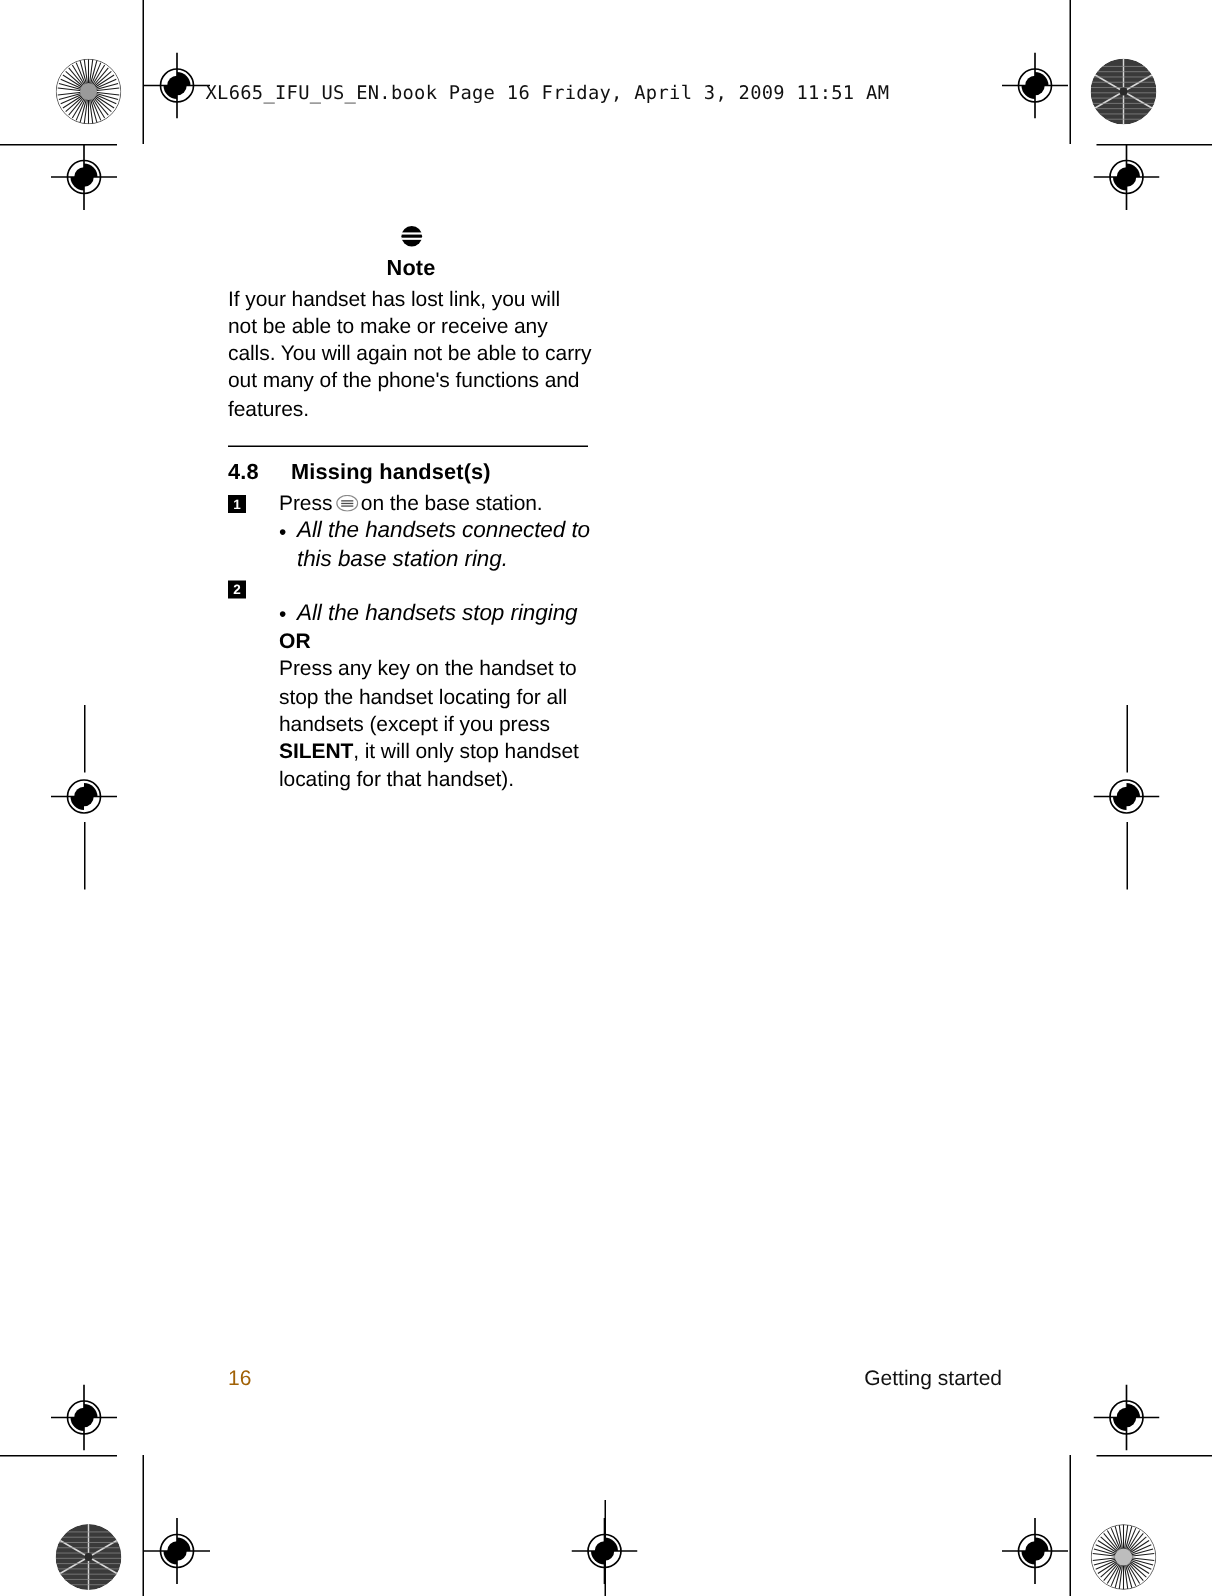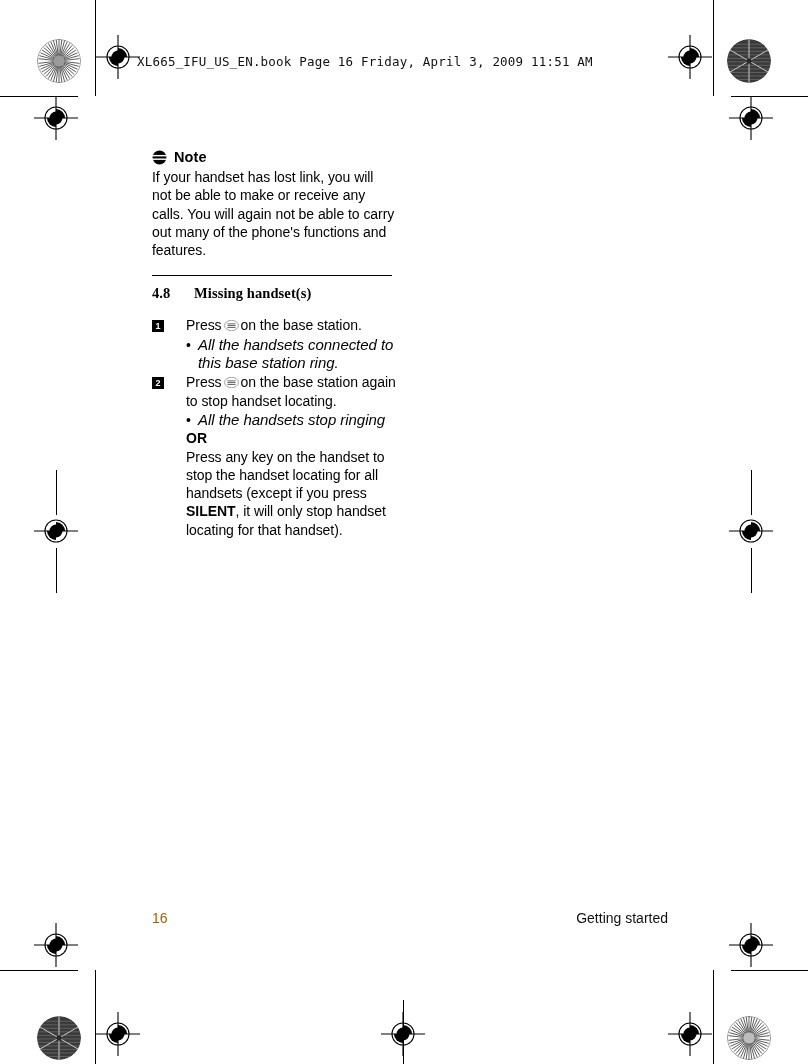--- a/index.html
+++ b/index.html
@@ -62,20 +62,21 @@
     width: 244px;
   }
 
   .note-block { margin: 0 0 0 0; }
 
   .note-head {
     display: flex;
     align-items: center;
     gap: 7px;
     margin-bottom: 3px;
+    flex-direction: column;
   }
   .note-icon { width: 15px; height: 15px; display: block; flex: 0 0 auto; }
   .note-title {
     font-size: 14.5px;
     font-weight: bold;
     letter-spacing: 0.1px;
     line-height: 1;
   }
 
   .body-text {
@@ -88,25 +89,24 @@
   .rule {
     border: 0;
     border-top: 1px solid #000000;
     margin: 16px 0 0 0;
     width: 240px;
   }
 
   .section-head {
     display: flex;
     margin-top: 9px;
-    margin-bottom: 14px;
+    margin-bottom: 3px;
     font-size: 14.5px;
     font-weight: bold;
     letter-spacing: 0.1px;
-    font-family: Liberation Serif, serif;
   }
   .section-num { width: 42px; flex: 0 0 auto; }
   .section-title { flex: 1 1 auto; }
 
   
   .step {
     display: flex;
     align-items: flex-start;
     margin-top: 1px;
   }
@@ -521,26 +521,20 @@
           <rect x="6" y="12" width="14" height="1.5" fill="#4a4a4a"></rect>
         </svg></span><span>on the base station.</span></span>
   </div>
   <div class="sub-bullet">
     <span class="sub-dot">•</span>
     <span class="sub-text">All the handsets connected to this base station ring.</span>
   </div>
 
   <div class="step">
     <span class="step-num">2</span>
-    <span class="step-body"><span>Press</span><span class="key-icon"><svg width="15" height="11" viewBox="0 0 26 19">
-          <ellipse cx="13" cy="9.5" rx="12" ry="9" fill="none" stroke="#8a8a8a" stroke-width="1.4"></ellipse>
-          <rect x="6" y="6" width="14" height="1.5" fill="#4a4a4a"></rect>
-          <rect x="6" y="9" width="14" height="1.5" fill="#4a4a4a"></rect>
-          <rect x="6" y="12" width="14" height="1.5" fill="#4a4a4a"></rect>
-        </svg></span><span>on the base station again to stop handset locating.</span></span>
   </div>
   <div class="sub-bullet">
     <span class="sub-dot">•</span>
     <span class="sub-text">All the handsets stop ringing</span>
   </div>
 
   <div style="margin-left:34px;">
     <div class="or-label">OR</div>
     <div class="body-text"><span>Press any key on the handset to stop the handset locating for all handsets (except if you press </span><span class="strong">SILENT</span><span>, it will only stop handset locating for that handset).</span></div>
   </div>

